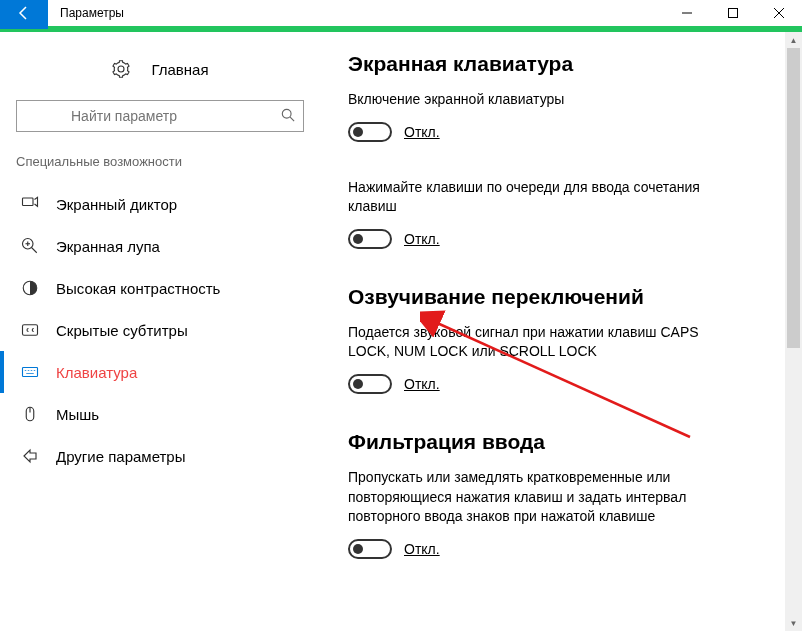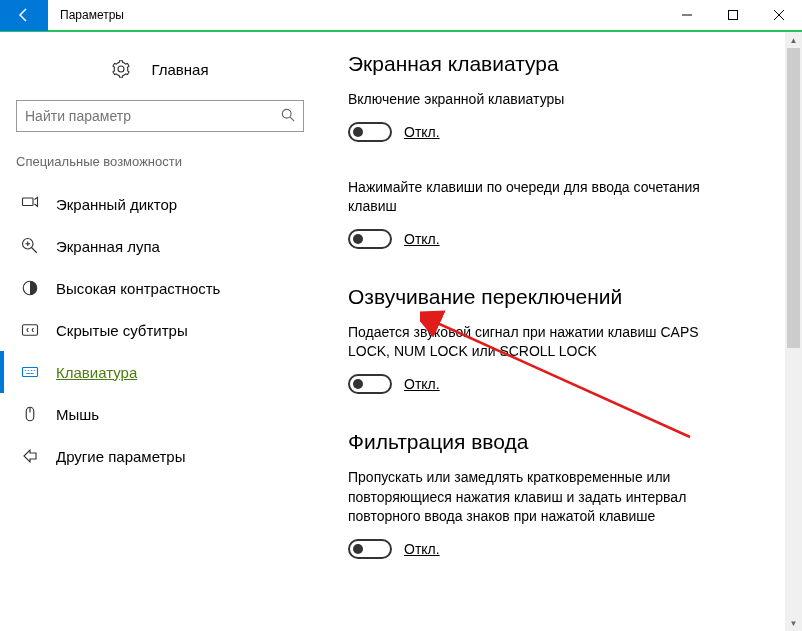--- a/index.html
+++ b/index.html
@@ -1,42 +1,42 @@
 <!DOCTYPE html>
 <html><head>
 <meta charset="utf-8">
 <style>
 * { margin:0; padding:0; box-sizing:border-box; font-family:"Segoe UI",Tahoma,sans-serif; }
 body { background:#fff; width:802px; height:631px; overflow:hidden; position:relative; }
 
-.titlebar { height:32px; display:flex; align-items:center; border-bottom:2px solid #22c55e; }
+.titlebar { height:32px; display:flex; align-items:center; border-bottom:6px solid #22c55e; }
 .back-btn { width:48px; height:32px; background:#0078d7; color:#fff; display:flex; align-items:center; justify-content:center; cursor:pointer; }
 .title { margin-left:12px; font-size:12px; color:#000; }
 .win-controls { margin-left:auto; display:flex; }
 .win-btn { width:46px; height:32px; display:flex; align-items:center; justify-content:center; cursor:pointer; font-size:11px; font-family:"Segoe MDL2 Assets",sans-serif; }
 
 .body-area { display:flex; height:calc(100% - 32px); position:relative; }
 
 .sidebar { width:320px; padding:20px 0 0 0; }
 .home-row { display:flex; align-items:center; padding:8px 16px; gap:20px; cursor:pointer;justify-content:center; }
 .home-icon { width:20px; display:flex; justify-content:center; color:#333; }
 .home-label { font-size:15px; color:#000; }
 
 .search-box { margin:14px 16px 18px 16px; height:32px; border:1px solid #999; display:flex; align-items:center; padding:0 8px; }
-.search-box input { border:none; outline:none; flex:1; font-size:14px; color:#666; background:transparent; }
+.search-box input { border:none; outline:none; flex:1; font-size:14px; color:#666; background:transparent;margin-left:46px; }
 .search-icon { color:#666; font-size:14px; }
 
 .section-label { padding:4px 16px 14px 16px; font-size:13px; color:#666; }
 
 .nav-item { display:flex; align-items:center; padding:12px 16px; gap:16px; cursor:pointer; font-size:15px; color:#000; border-left:4px solid transparent; }
-.nav-item.active { color:#4d7c0f; border-left:4px solid #0078d7;text-decoration:underline; }
+.nav-item.active { color:#ef4444; border-left:4px solid #0078d7; }
 .nav-icon { width:20px; display:flex; justify-content:center; font-size:16px; }
 
 .content { flex:1; padding:20px 20px 0 28px; overflow-y:auto; position:relative; }
-.content h2 { font-size:21px; font-weight:400; color:#000; margin-bottom:14px; }
+.content h2 { font-size:21px; font-weight:700; color:#000; margin-bottom:14px; }
 .content p { font-size:14px; color:#000; margin-bottom:12px; line-height:1.4; max-width:380px; }
 .setting-block { margin-bottom:36px; }
 
 .toggle { display:flex; align-items:center; gap:12px; }
 .toggle-track { width:44px; height:20px; border:2px solid #333; border-radius:20px; position:relative; cursor:pointer; background:#fff; }
 .toggle-thumb { position:absolute; width:10px; height:10px; background:#333; border-radius:50%; left:3px; top:3px; }
 .toggle-label { font-size:14px; color:#000;text-decoration:underline; }
 
 .scrollbar { position:absolute; right:0; top:32px; bottom:0; width:17px; background:#f0f0f0; }
 .scrollbar-thumb { position:absolute; left:2px; right:2px; top:16px; height:300px; background:#ccc; }

